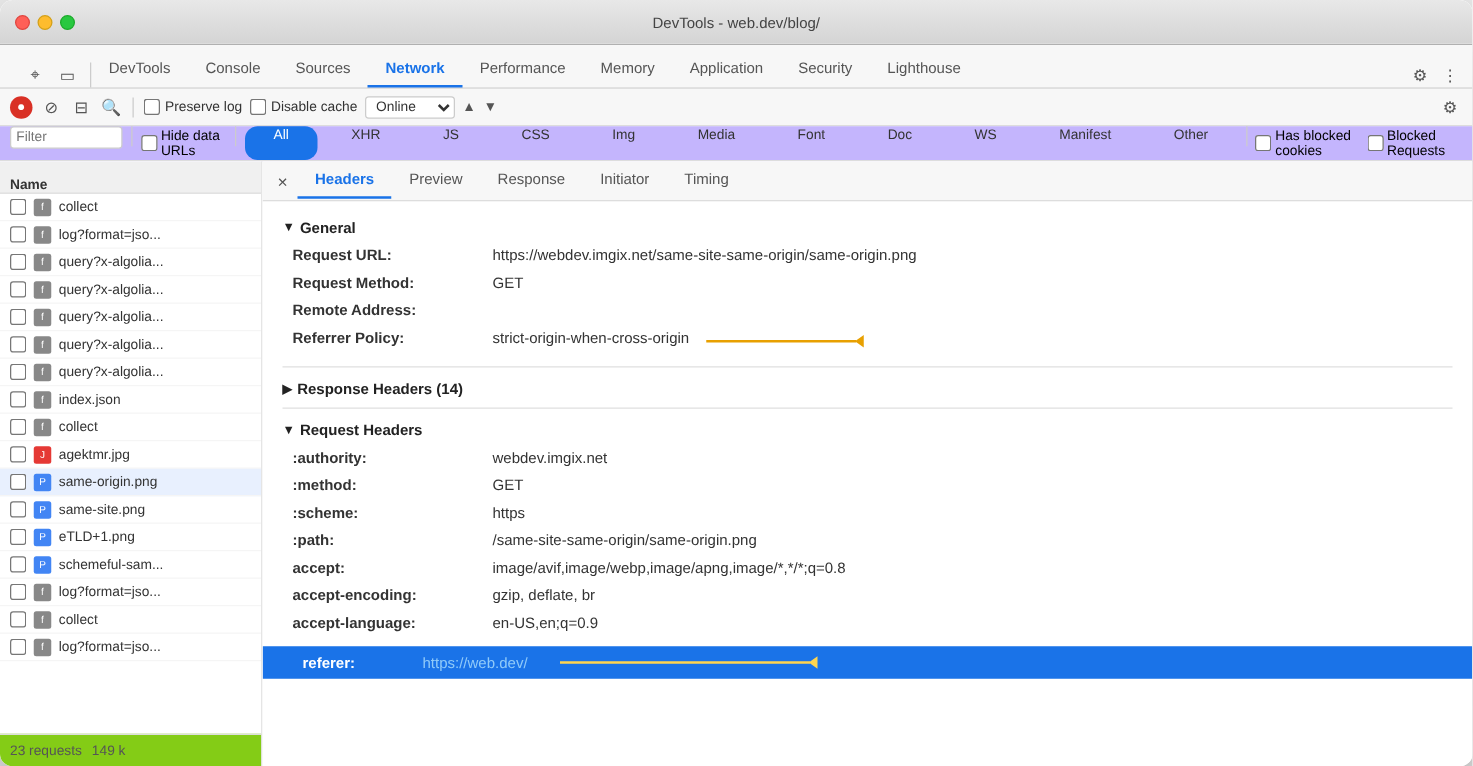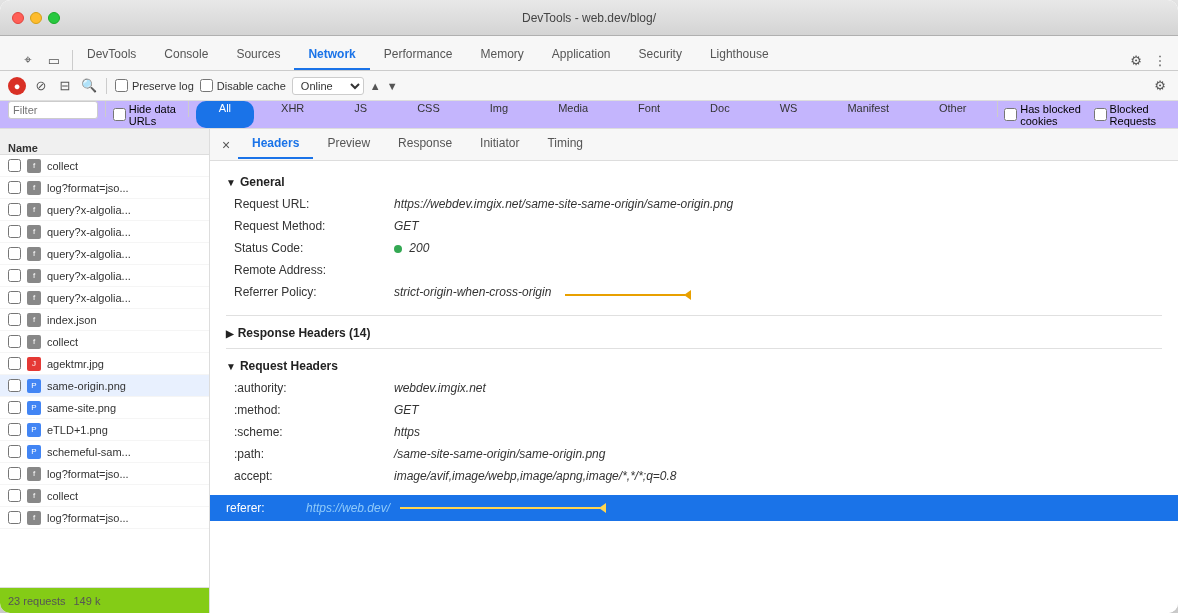--- a/index.html
+++ b/index.html
@@ -310,29 +310,28 @@
     .section-header .arrow { font-size: 10px; }
     .section-body { padding-left: 8px; padding-bottom: 8px; }
     .detail-row {
       display: flex;
       align-items: flex-start;
       padding: 2px 0;
       font-size: 12px;
       line-height: 1.5;
     }
     .detail-key {
-      font-weight: 400;
+      font-weight: 700;
       color: #333;
       min-width: 160px;
       flex-shrink: 0;
     }
     .detail-val {
       color: #333;
       word-break: break-all;
-      font-style: italic;
     }
     .status-dot {
       display: inline-block;
       width: 8px;
       height: 8px;
       border-radius: 50%;
       background: #34a853;
       margin-right: 4px;
       vertical-align: middle;
     }
@@ -355,25 +354,26 @@
       position: absolute;
       right: -6px;
       top: -4px;
       border: 5px solid transparent;
       border-right: 7px solid #e8a000;
     }
     
     .highlighted-row {
       background: #1a73e8;
       color: white;
-      padding: 6px 16px;
+      padding: 6px 32px;
       display: flex;
       align-items: center;
       font-size: 12px;
       margin: 0 -16px -8px;
+      gap: 16px;
     }
     .highlighted-row .detail-key { color: white; min-width: 80px; }
     .highlighted-row .detail-val { color: #90caf9; }
     .highlighted-row .arrow-annotation { color: #ffd54f; }
     .highlighted-row .arrow-line { background: #ffd54f; }
     .highlighted-row .arrow-line::after { border-right-color: #ffd54f; }
     .divider { border: none; border-top: 1px solid #e0e0e0; margin: 4px 0; }
     
     ::-webkit-scrollbar { width: 6px; height: 6px; }
     ::-webkit-scrollbar-track { background: #f5f5f5; }
@@ -592,27 +592,20 @@
             <div class="detail-row">
               <span class="detail-key">Request URL:</span>
               <span class="detail-val">https://webdev.imgix.net/same-site-same-origin/same-origin.png</span>
             </div>
 
             <div class="detail-row">
               <span class="detail-key">Request Method:</span>
               <span class="detail-val">GET</span>
             </div>
 
-            <div class="detail-row">
-              <span class="detail-key">Status Code:</span>
-              <span class="detail-val">
-                <span class="status-dot"></span>
-                <span>200</span>
-              </span>
-            </div>
 
             <div class="detail-row">
               <span class="detail-key">Remote Address:</span>
               <span class="detail-val"></span>
             </div>
 
             <div class="detail-row">
               <span class="detail-key">Referrer Policy:</span>
               <span class="detail-val">
                 <span>strict-origin-when-cross-origin</span>
@@ -654,20 +647,28 @@
               <span class="detail-val">https</span>
             </div>
             <div class="detail-row">
               <span class="detail-key">:path:</span>
               <span class="detail-val">/same-site-same-origin/same-origin.png</span>
             </div>
             <div class="detail-row">
               <span class="detail-key">accept:</span>
               <span class="detail-val">image/avif,image/webp,image/apng,image/*,*/*;q=0.8</span>
             </div>
+            <div class="detail-row">
+              <span class="detail-key">accept-encoding:</span>
+              <span class="detail-val">gzip, deflate, br</span>
+            </div>
+            <div class="detail-row">
+              <span class="detail-key">accept-language:</span>
+              <span class="detail-val">en-US,en;q=0.9</span>
+            </div>
           </div>
         </div>
 
         <div class="highlighted-row">
           <span class="detail-key">referer:</span>
           <span class="detail-val">https://web.dev/</span>
           <span class="arrow-annotation">
             <span class="arrow-line" style="width: 200px;"></span>
           </span>
         </div>

